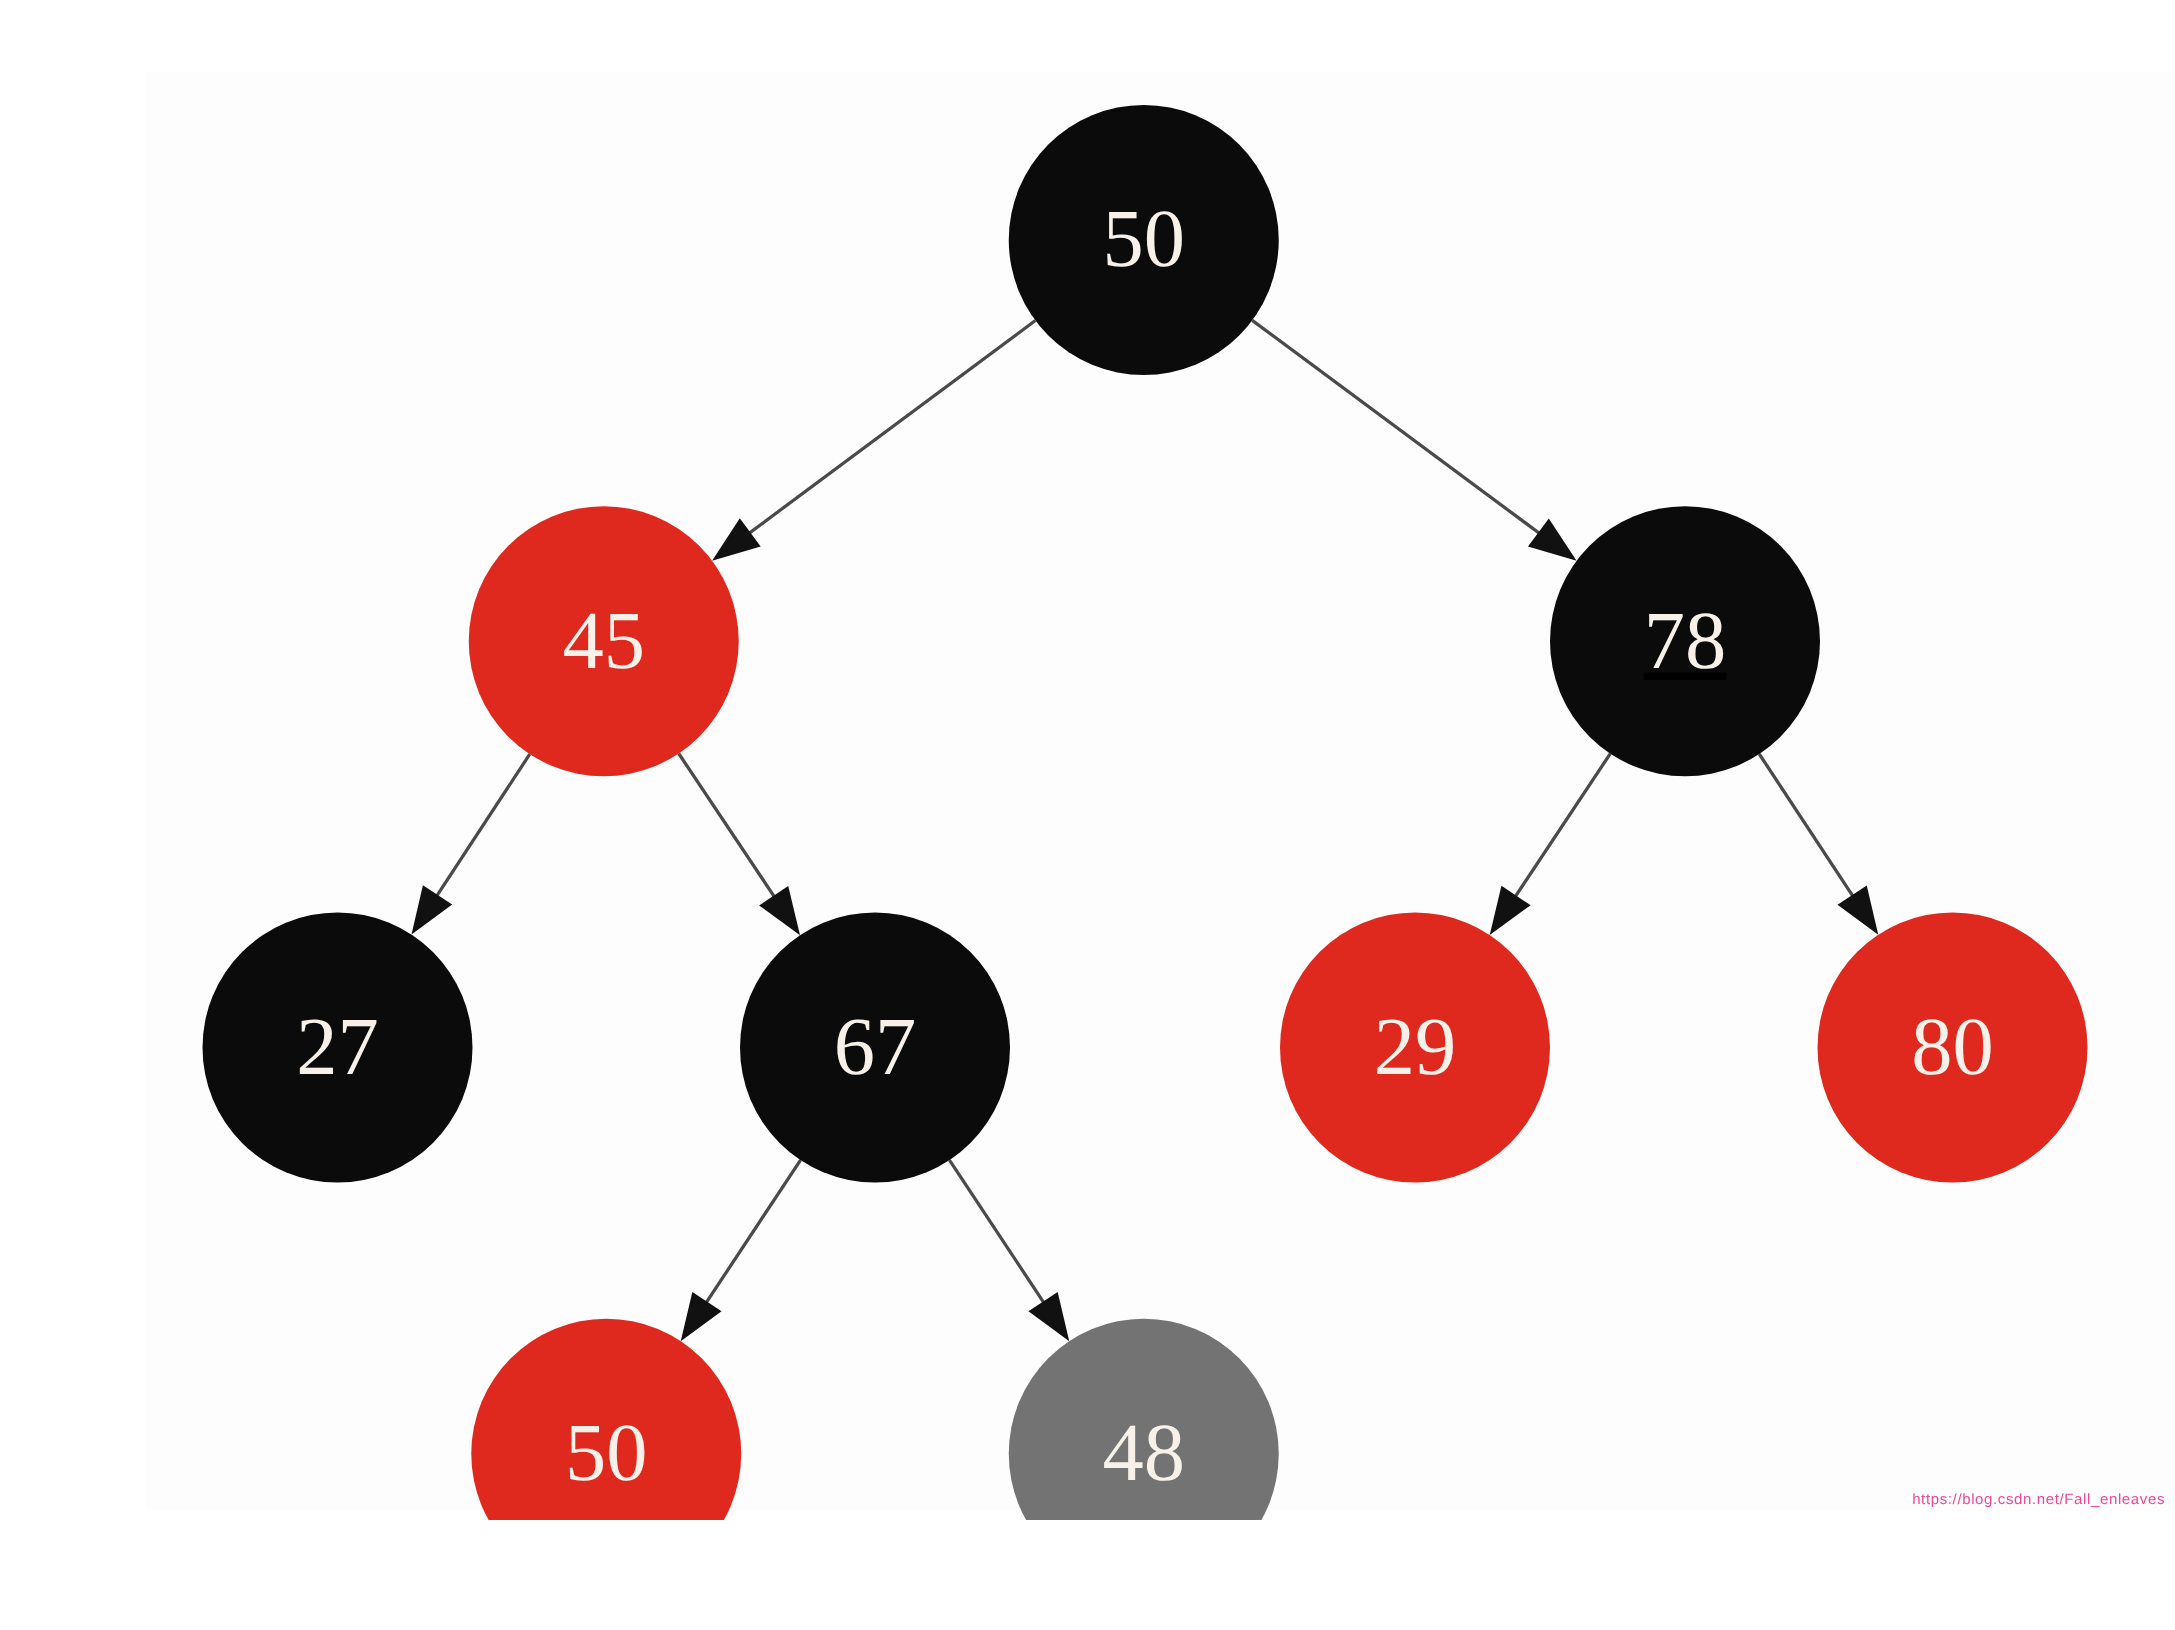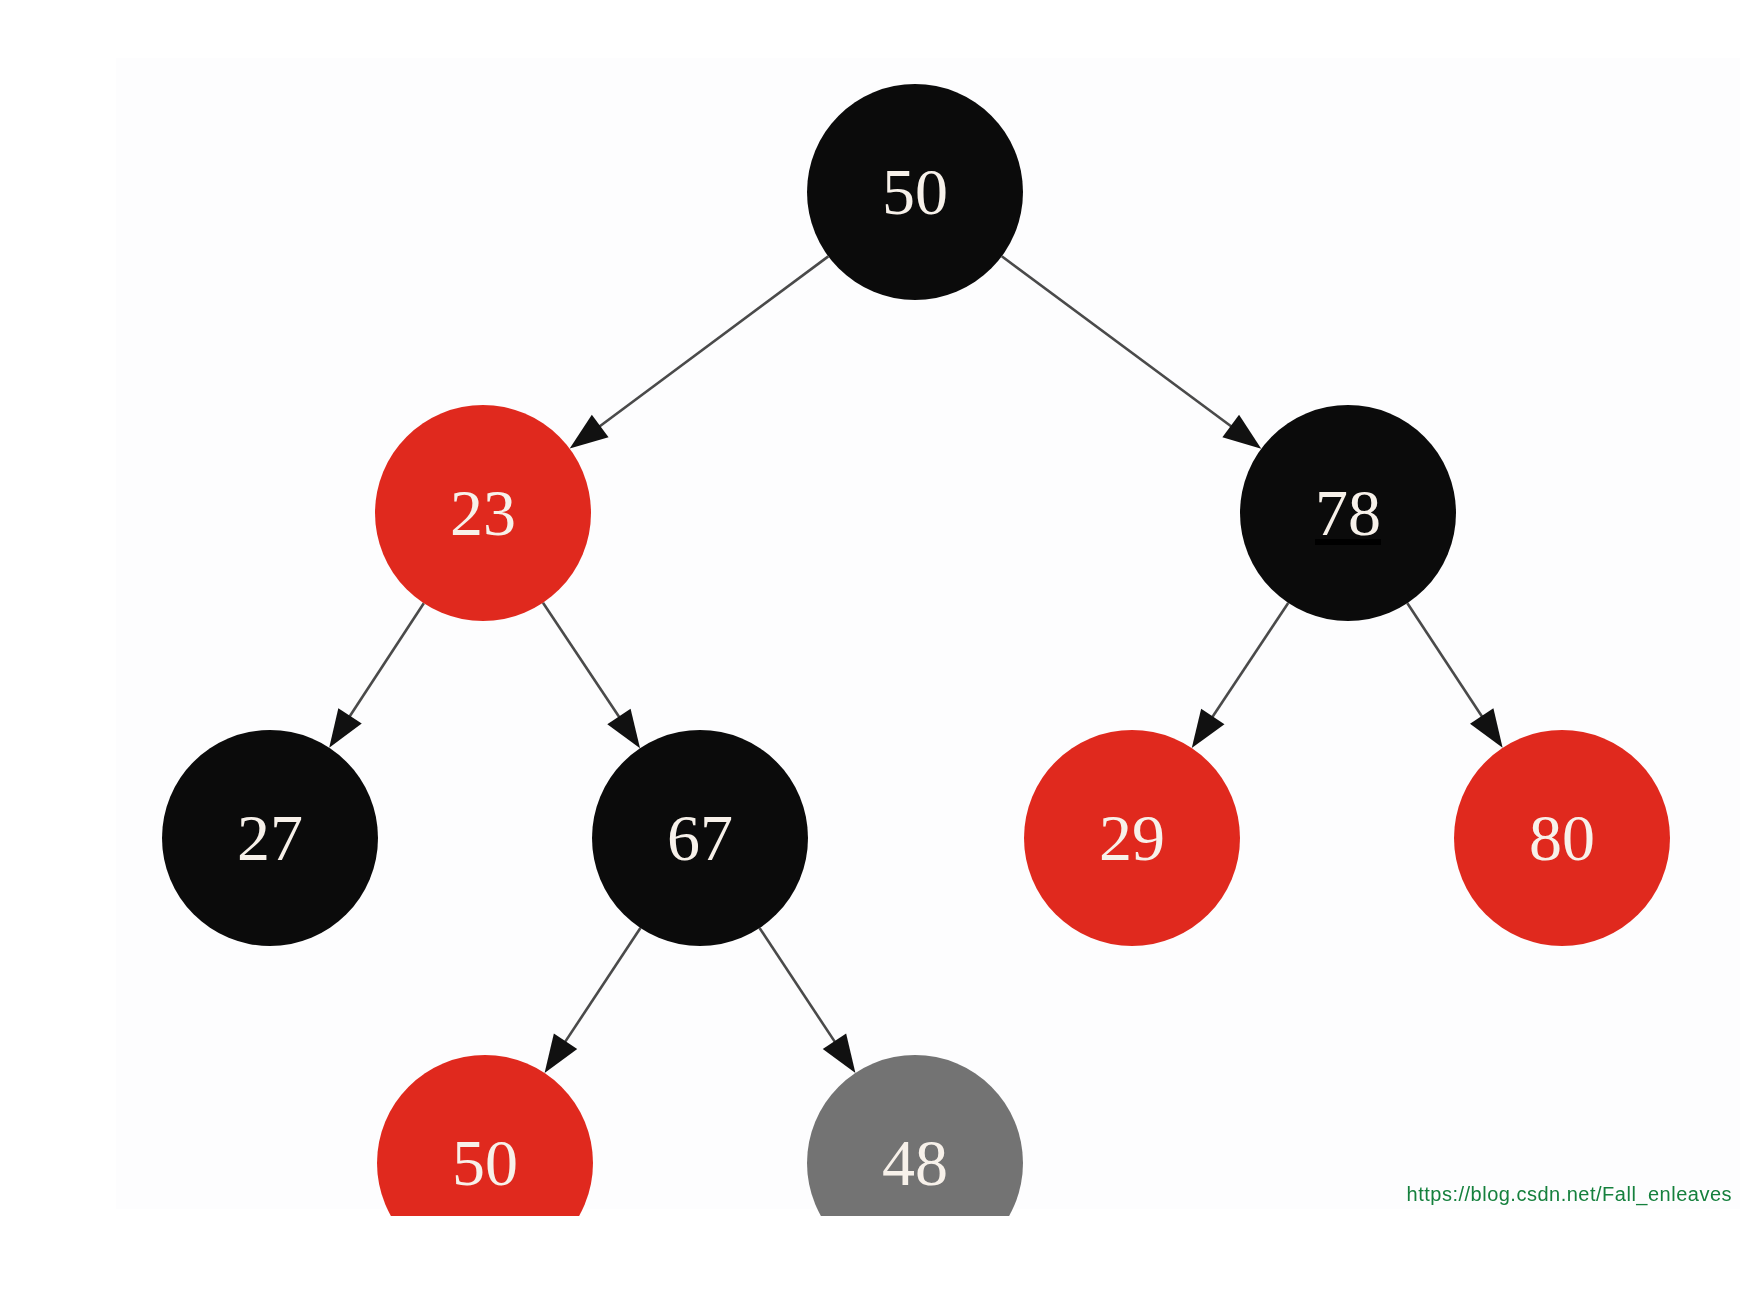--- a/index.html
+++ b/index.html
@@ -44,23 +44,23 @@
     font-size: 66px;
     line-height: 1;
     color: #f7f1ea;
     user-select: none;
   }
   .watermark {
     position: absolute;
     right: 8px;
     bottom: 10px;
     font-family: "Liberation Sans", sans-serif;
-    font-size: 20px;
+    font-size: 12px;
     letter-spacing: 0.5px;
-    color: #15803d;
+    color: #ec4899;
     white-space: nowrap;
   }
 </style>
 </head>
 <body>
 
 <div class="stage">
 
   <div class="content-area"></div>
 
@@ -80,21 +80,21 @@
       <line x1="640.4125477007286" y1="928.0740558012242" x2="561.1395223824022" y2="1047.9053731428803" stroke="#4a4a4a" stroke-width="2.6"></line>
       <polygon points="544.5874522992714,1072.9259441987758 553.8771412451525,1033.5089214891805 577.2296742306552,1048.9575202334358" fill="#111111"></polygon>
       <line x1="759.5874522992714" y1="928.0740558012242" x2="838.8604776175978" y2="1047.9053731428803" stroke="#4a4a4a" stroke-width="2.6"></line>
       <polygon points="855.4125477007286,1072.9259441987758 822.7703257693448,1048.9575202334358 846.1228587548475,1033.5089214891805" fill="#111111"></polygon>
     </svg>
 
   <div class="node" style="left: 807px; top: 84px; height: 216px; width: 216px; background: rgb(11, 11, 11);">
     <span class="node-label" style="color: rgb(247, 241, 234);">50</span>
   </div>
   <div class="node" style="left: 375px; top: 405px; height: 216px; width: 216px; background: rgb(224, 41, 30);">
-    <span class="node-label" style="color: rgb(247, 241, 234);">23</span>
+    <span class="node-label" style="color: rgb(247, 241, 234);">45</span>
   </div>
   <div class="node" style="left: 1240px; top: 405px; height: 216px; width: 216px; background: rgb(11, 11, 11); text-decoration: underline;">
     <span class="node-label" style="color: rgb(247, 241, 234);">78</span>
   </div>
   <div class="node" style="left: 162px; top: 730px; height: 216px; width: 216px; background: rgb(11, 11, 11); text-align: center;">
     <span class="node-label" style="color: rgb(247, 241, 234);">27</span>
   </div>
   <div class="node" style="left: 592px; top: 730px; height: 216px; width: 216px; background: rgb(11, 11, 11);">
     <span class="node-label" style="color: rgb(247, 241, 234);">67</span>
   </div>

